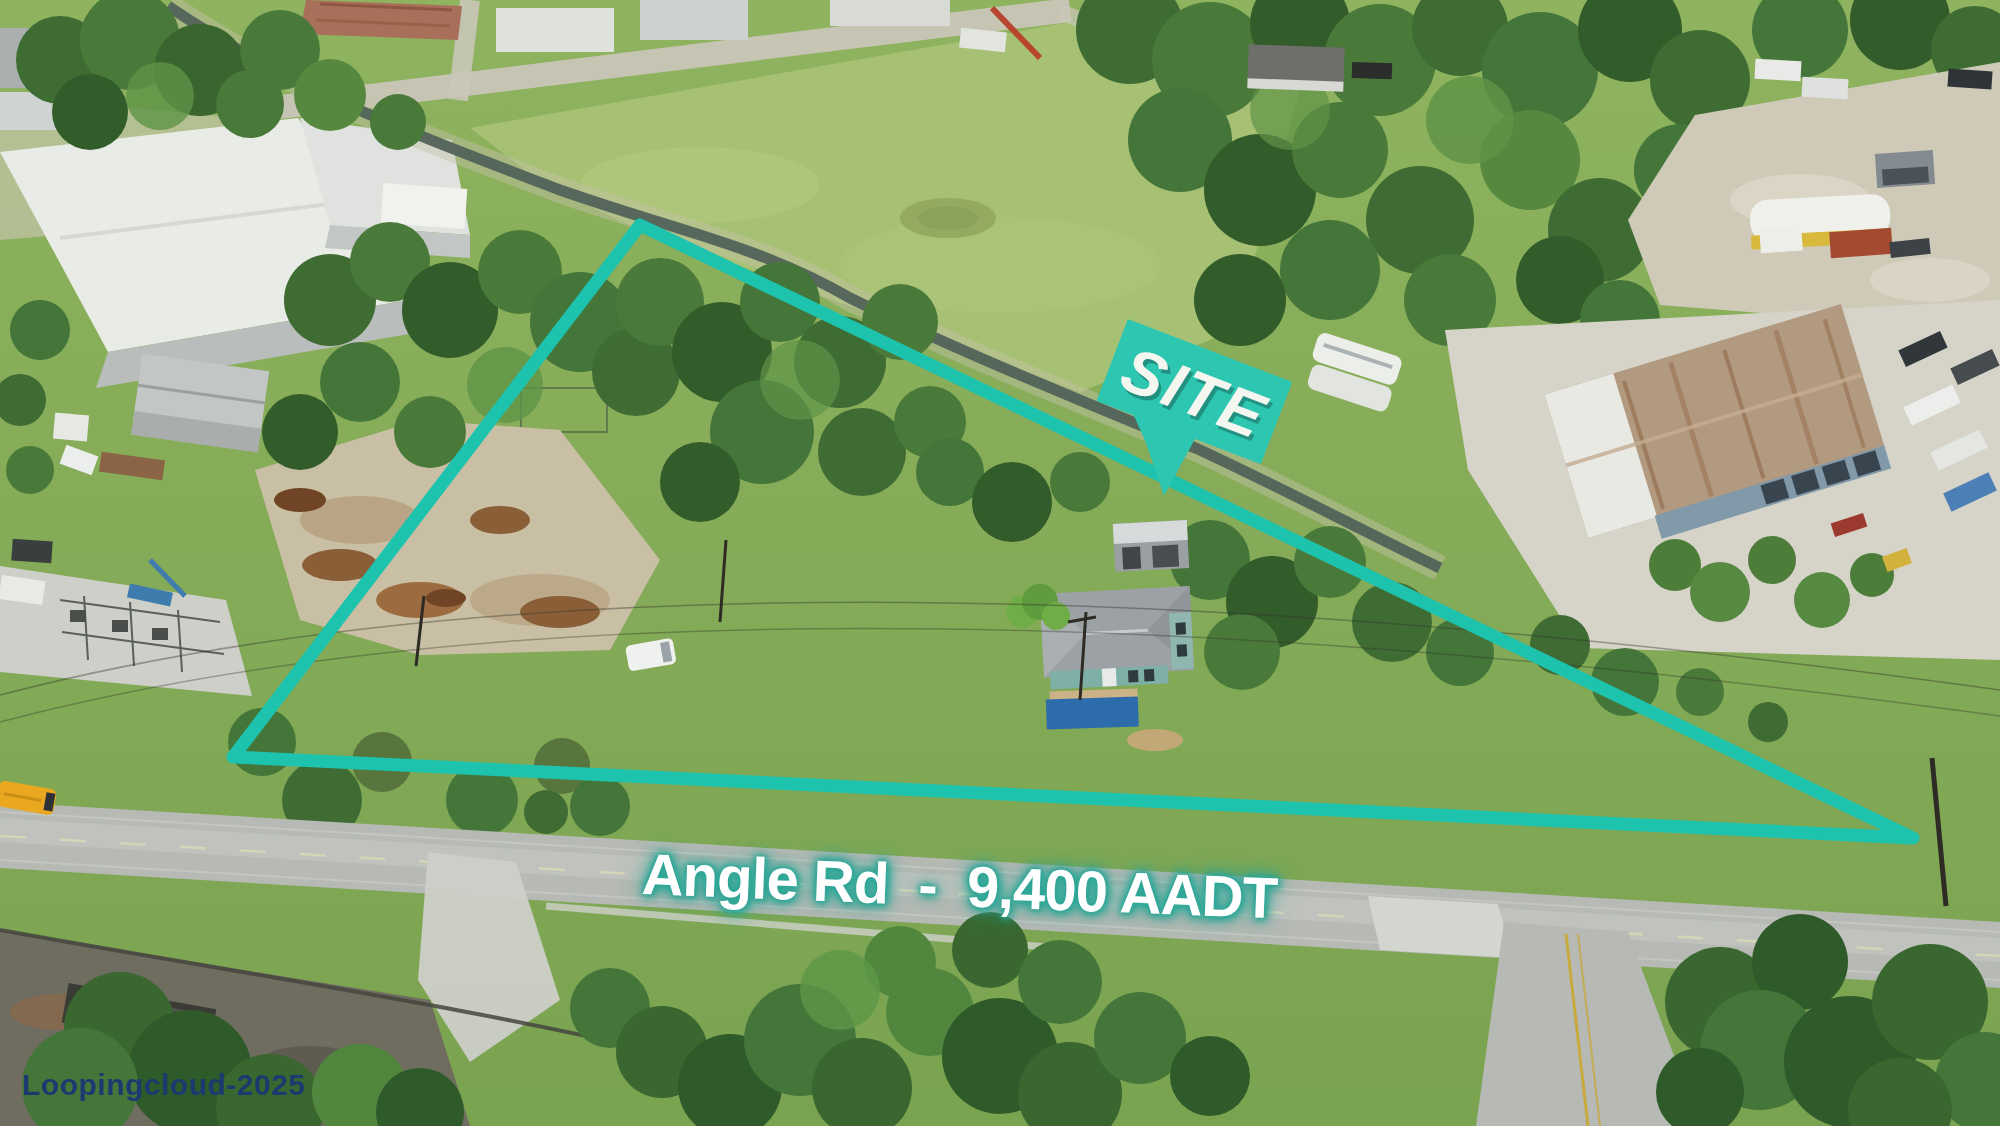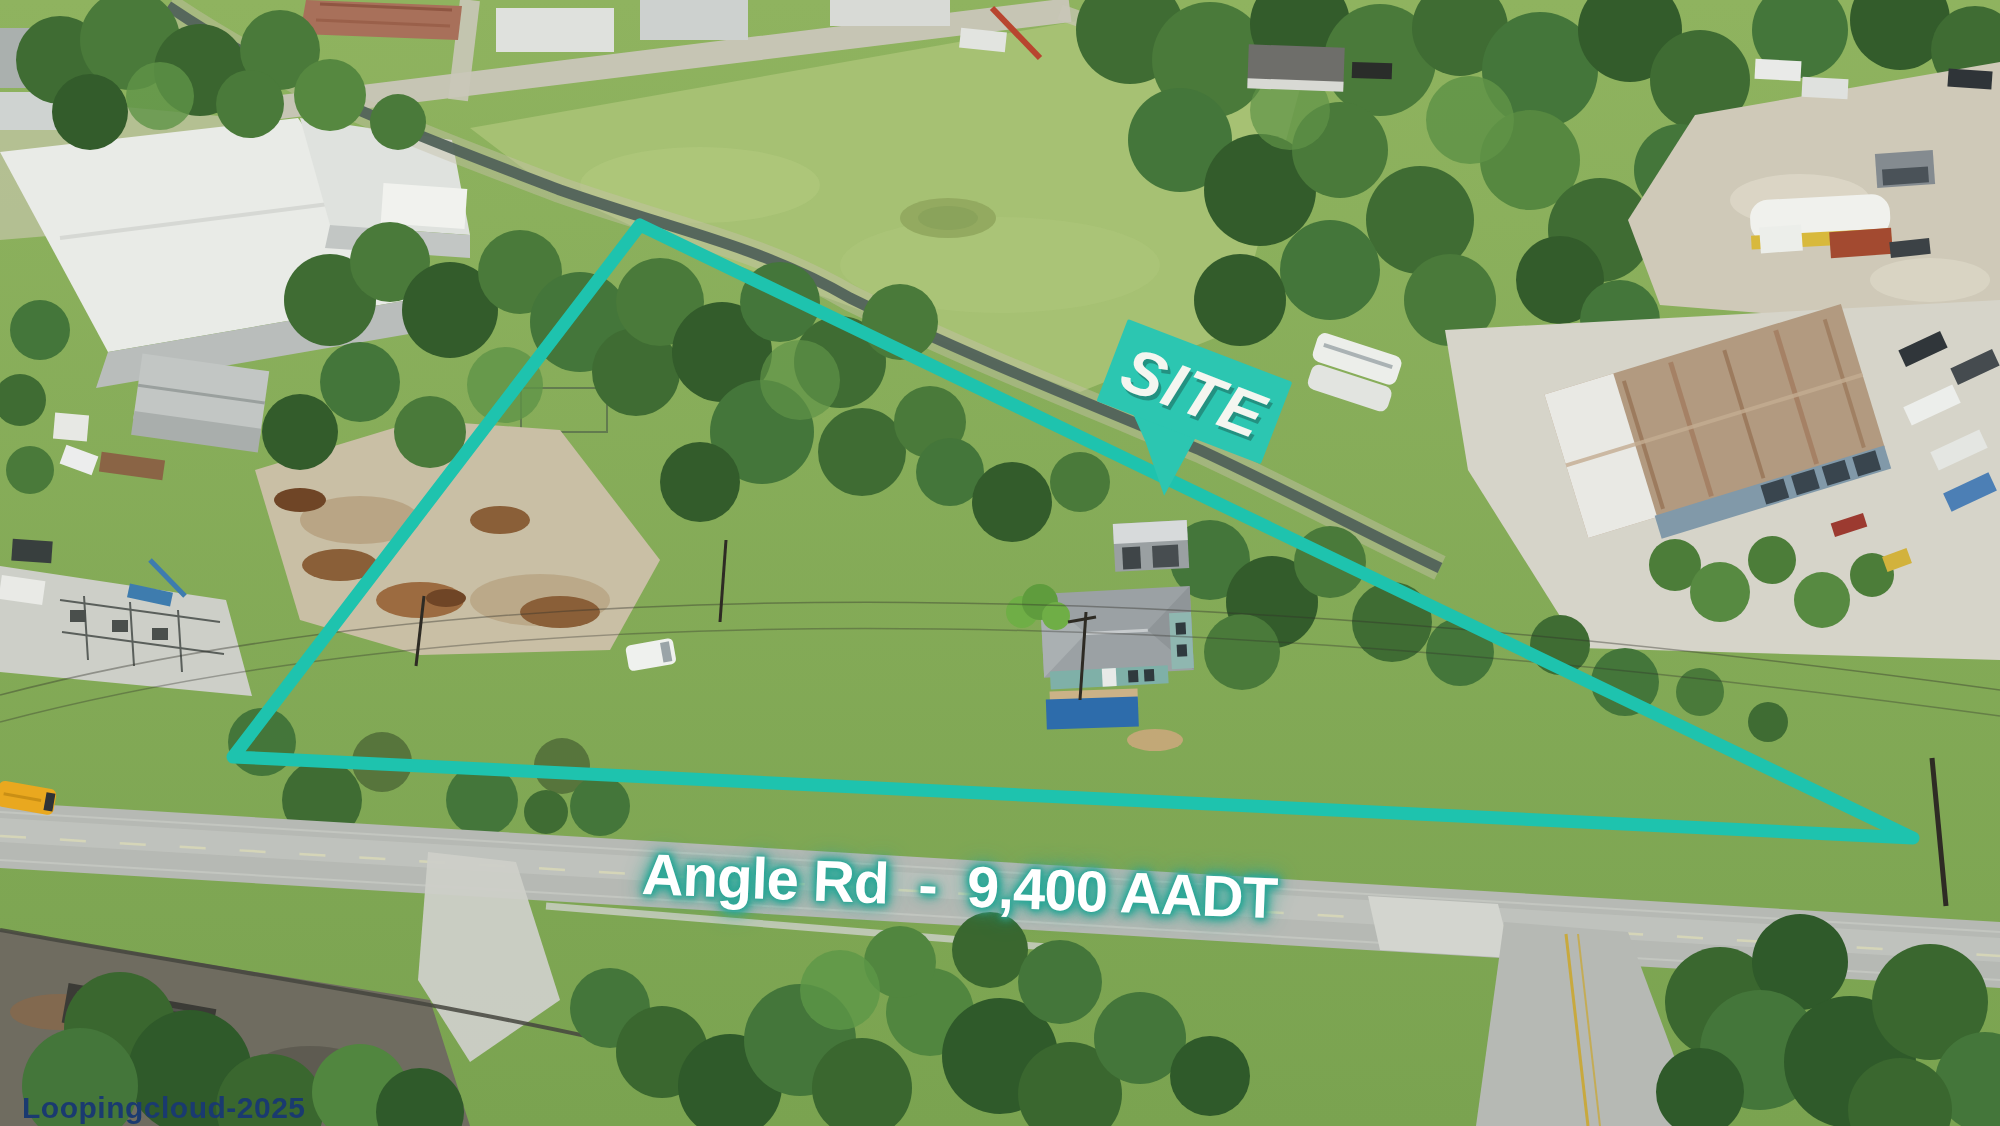--- a/index.html
+++ b/index.html
@@ -18,21 +18,21 @@
   .site-text-shadow{fill:rgba(20,60,52,.38);}
   .road-label{
     position:absolute;left:642px;top:840px;z-index:5;
     font-weight:bold;font-size:58px;letter-spacing:-1px;white-space:pre;
     color:#ffffff;transform:rotate(2.2deg);transform-origin:left center;
     text-shadow:0 0 3px #2ea797,0 0 6px #2ea797,0 0 10px #2ea797,
                 0 0 16px #2ea797,0 0 24px #2ea797,2px 2px 8px #2ea797;
   }
   .watermark{
     position:absolute;left:22px;top:1068px;z-index:5;
-    font-weight:bold;font-size:30px;color:#1a3a70;letter-spacing:.5px;margin-top:23px;
+    font-weight:bold;font-size:30px;color:#1a3a70;letter-spacing:.5px;
   }
 </style>
 </head>
 <body>
 
 <div class="stage">
 <svg width="2000" height="1126" viewBox="0 0 2000 1126">
   <defs>
     <linearGradient id="grass" x1="0" y1="0" x2="0" y2="1">
       <stop offset="0" stop-color="#8fb35f"></stop>

